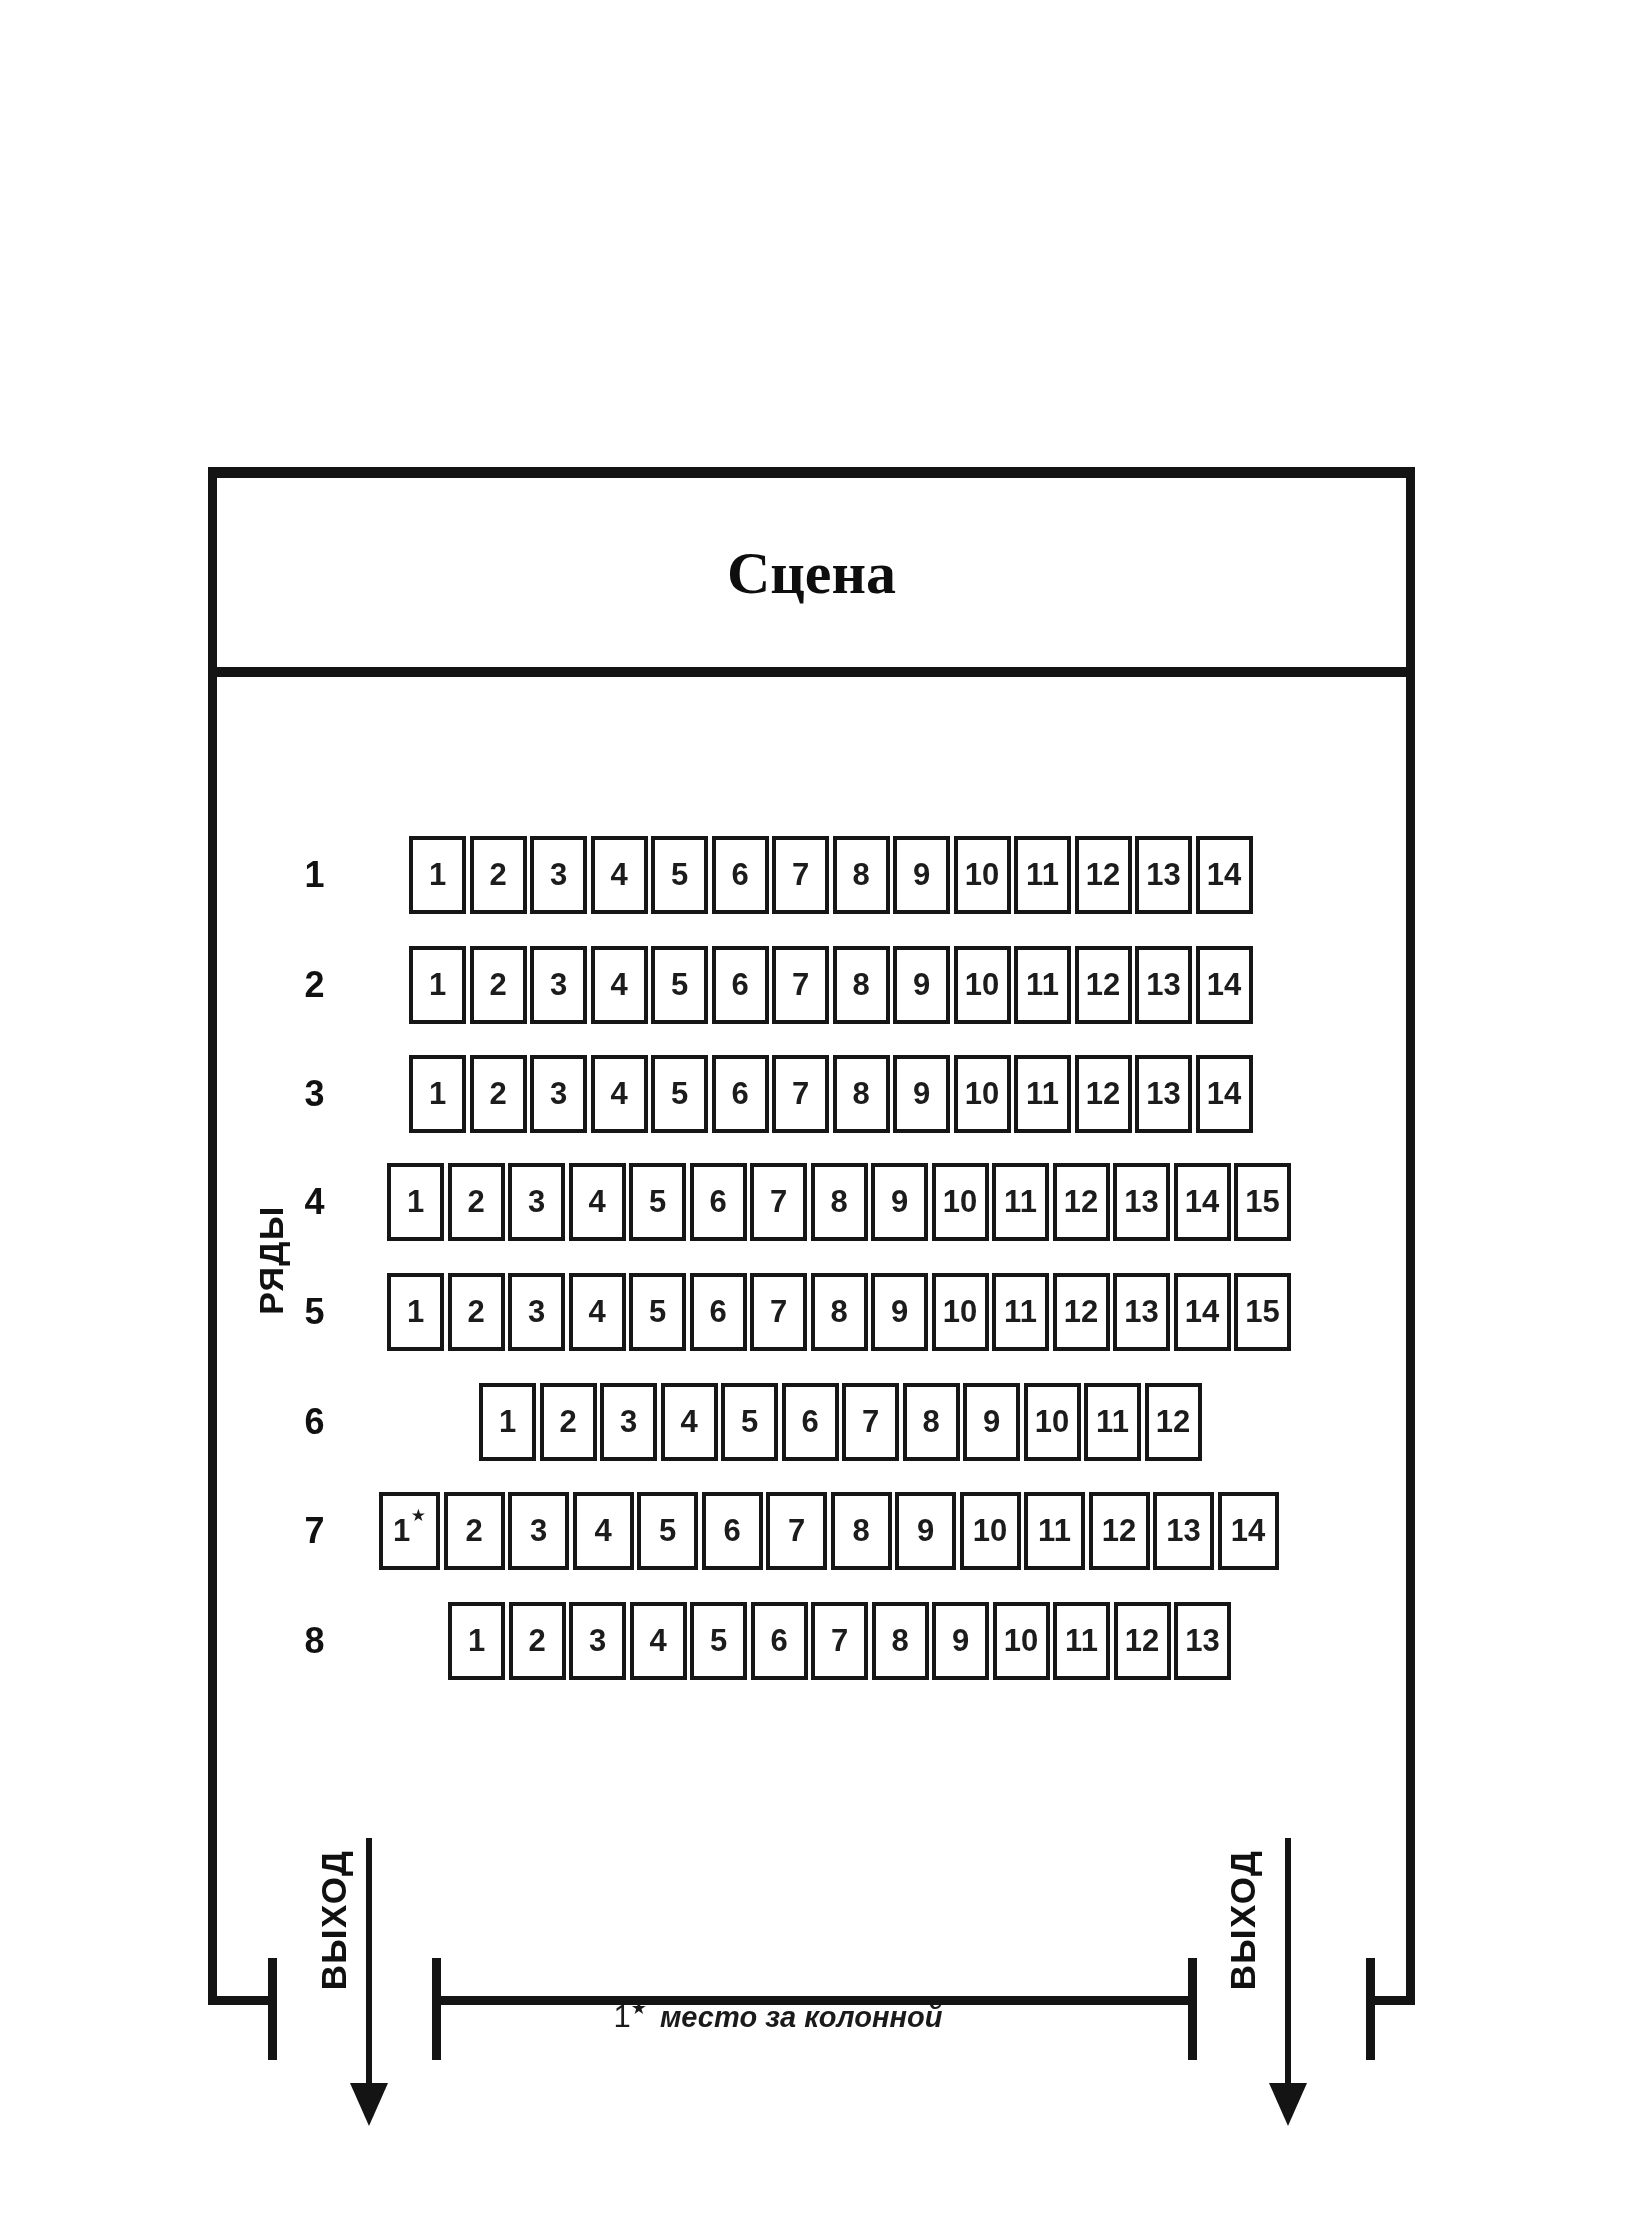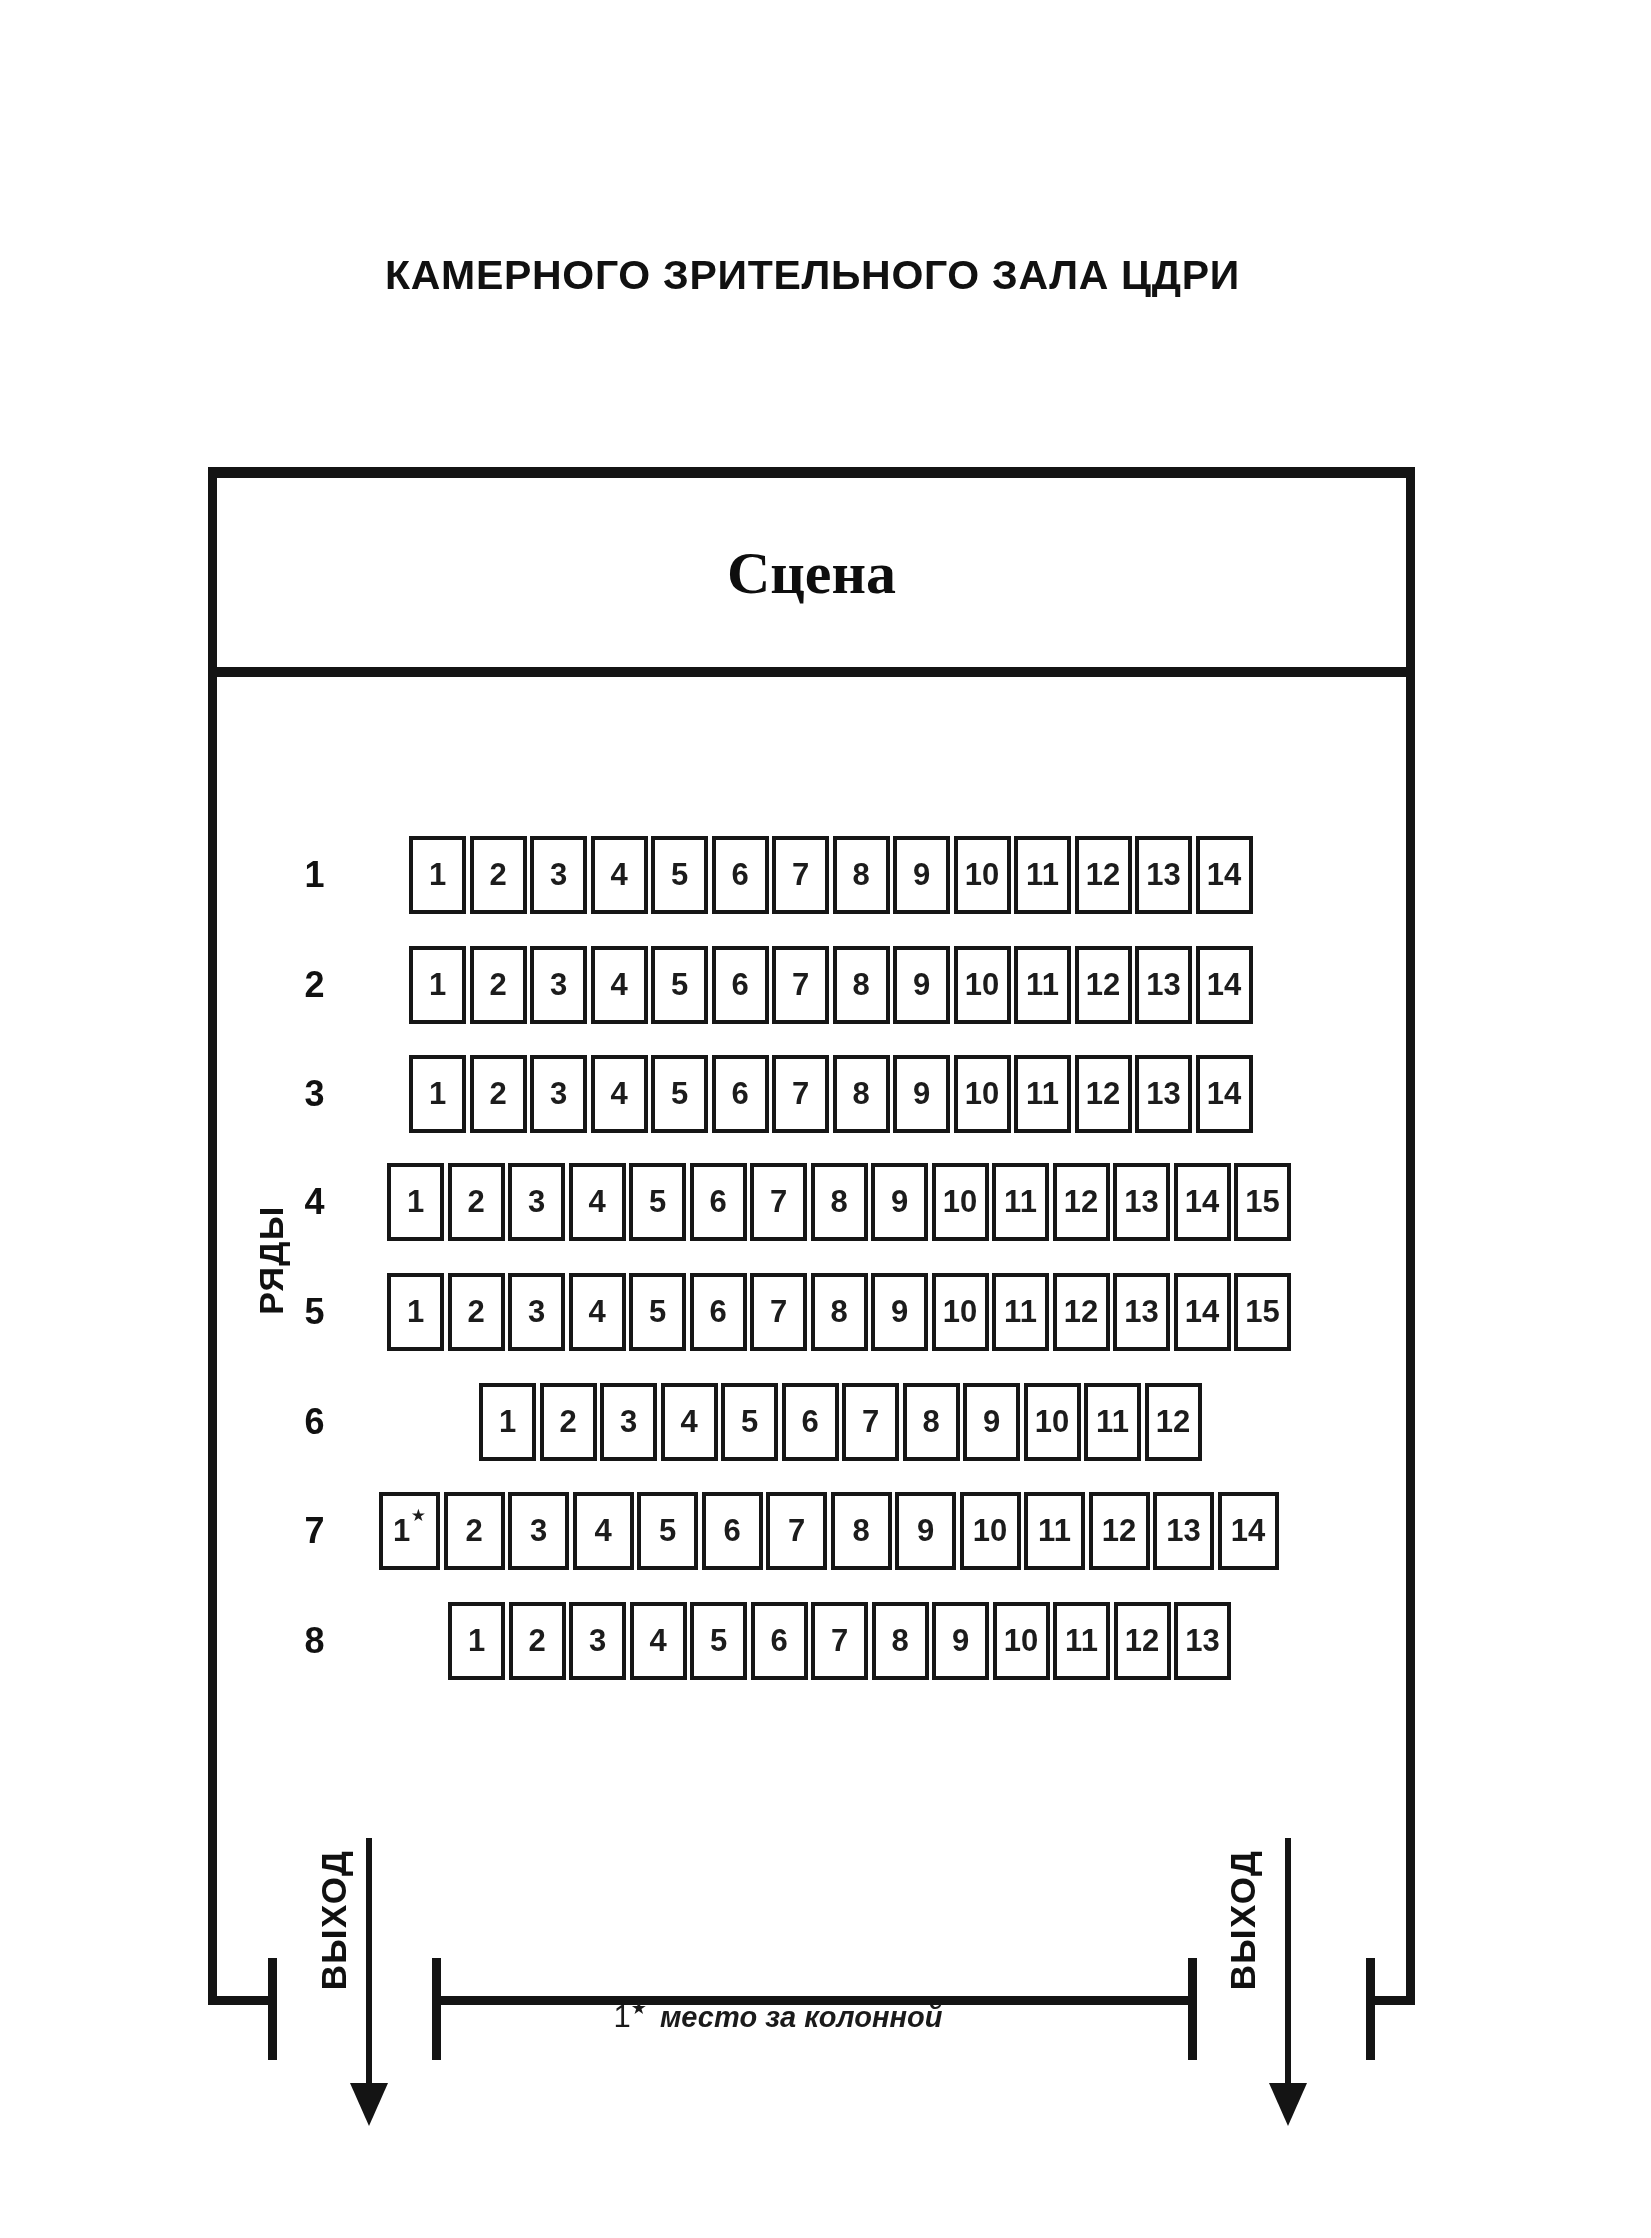--- a/index.html
+++ b/index.html
@@ -62,21 +62,20 @@
     white-space:nowrap; color:#1a1a1a;
   }
   .fn-marker{font-size:31px;}
   .fn-star{font-size:18px; vertical-align:12.6px;}
   .fn-text{font-style:italic; font-size:29px; font-weight:600; margin-left:9.8px;}
 </style>
 </head>
 <body>
 
 <div class="title-block">
-  <div>КАМЕРНОГО ЗРИТЕЛЬНОГО ЗАЛА ЦДРИ</div>
 </div>
 
 <div class="wall" style="left:208px;top:467px;width:1207px;height:10.5px;"></div>
 <div class="wall" style="left:208px;top:467px;width:9px;height:1538px;"></div>
 <div class="wall" style="left:1406px;top:467px;width:9px;height:1538px;"></div>
 <div class="wall" style="left:208px;top:667px;width:1207px;height:9.8px;"></div>
 
 <div class="wall" style="left:208px;top:1996px;width:65px;height:9px;"></div>
 <div class="wall" style="left:268px;top:1958px;width:9px;height:102px;"></div>
 <div class="wall" style="left:432px;top:1958px;width:9px;height:102px;"></div>

